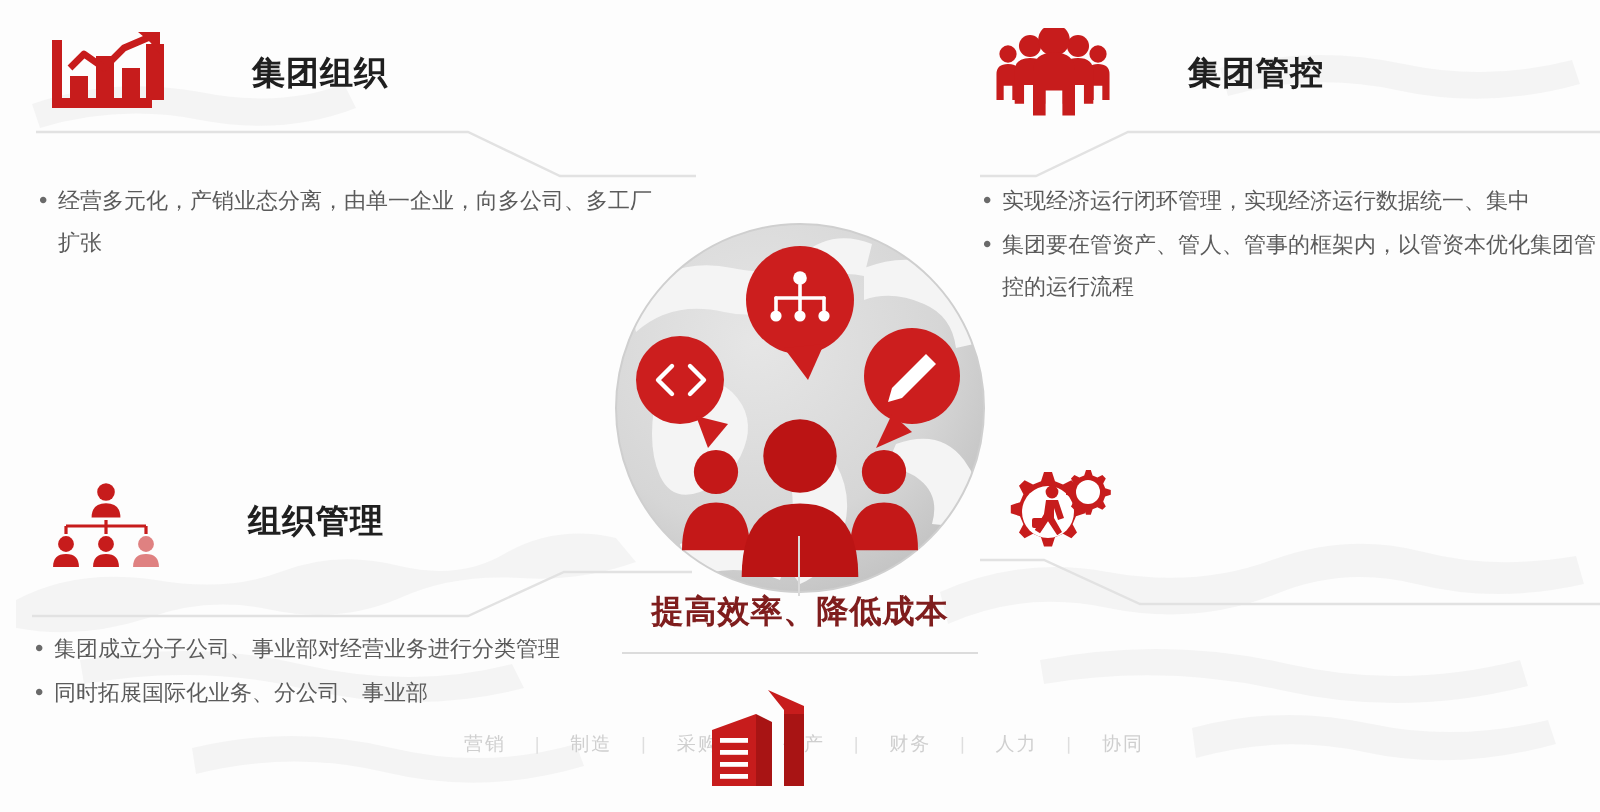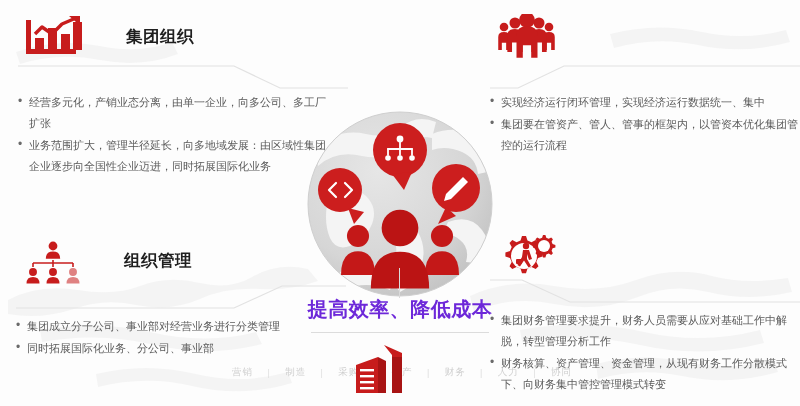--- a/index.html
+++ b/index.html
@@ -7,20 +7,21 @@
     width: 800px; height: 406px;
     font-family: "Liberation Sans", "DejaVu Sans", sans-serif;
     background: #ffffff;
     overflow: hidden;
   }
   #stage {
     position: relative;
     width: 800px; height: 406px;
     background: #fdfdfd;
     overflow: hidden;
+    font-family: Liberation Mono, monospace;
   }
 
   
   .worldmap {
     position: absolute; inset: 0;
     opacity: .5;
     pointer-events: none;
   }
   .worldmap svg { width: 100%; height: 100%; display: block; }
 
@@ -86,23 +87,23 @@
   .quad-tr ul.bullets, .quad-br ul.bullets { width: 308px; }
 
   
   .slogan-block {
     position: absolute;
     left: 300px; top: 296px;
     width: 200px;
     text-align: center;
   }
   .slogan {
-    font-size: 20px;
+    font-size: 16px;
     font-weight: bold;
-    color: #6d28d9;
+    color: #7f1d1d;
     letter-spacing: .5px;
     white-space: nowrap;
   }
   .slogan-rule {
     margin: 9px auto 0;
     width: 178px; height: 1px;
     background: #dcdcdc;
   }
 
   
@@ -248,21 +249,20 @@
       </div>
       <div class="head-title">集团组织</div>
     </div>
     <div class="divider">
       <svg width="330" height="26" viewBox="0 0 330 26">
         <polyline points="0,4 216,4 262,26 330,26" fill="none" stroke="#e2e2e2" stroke-width="1.2"></polyline>
       </svg>
     </div>
     <ul class="bullets">
       <li>经营多元化，产销业态分离，由单一企业，向多公司、多工厂扩张</li>
-      <li>业务范围扩大，管理半径延长，向多地域发展：由区域性集团企业逐步向全国性企业迈进，同时拓展国际化业务</li>
     </ul>
   </div>
 
   <div class="quad quad-tr">
     <div class="head">
       <div class="head-icon">
         <svg width="60" height="46" viewBox="0 0 60 46">
           <g fill="#c71c1c">
             <g transform="translate(7,13) scale(0.72)">
               <circle cx="0" cy="0" r="6"></circle>
@@ -280,20 +280,21 @@
               <circle cx="0" cy="0" r="6.5"></circle>
                 <path d="M-9 34 v-19 q0 -8 9 -8 q9 0 9 8 v19 h-5.5 v-11 h-7 v11 z"></path>
             </g>
             <g transform="translate(30,6) scale(1.05)">
               <circle cx="0" cy="0" r="7.5"></circle>
                 <path d="M-10 36 v-21 q0 -9 10 -9 q10 0 10 9 v21 h-6 v-12 h-8 v12 z"></path>
             </g>
           </g>
         </svg>
       </div>
+      <div class="head-title">集团管控</div>
     </div>
     <div class="divider">
       <svg width="310" height="26" viewBox="0 0 310 26">
         <polyline points="0,26 28,26 74,4 310,4" fill="none" stroke="#e2e2e2" stroke-width="1.2"></polyline>
       </svg>
     </div>
     <ul class="bullets">
       <li>实现经济运行闭环管理，实现经济运行数据统一、集中</li>
       <li>集团要在管资产、管人、管事的框架内，以管资本优化集团管控的运行流程</li>
     </ul>
@@ -359,24 +360,20 @@
             <rect x="20" y="29" width="6" height="5" rx="1"></rect>
           </g>
         </svg>
       </div>
     </div>
     <div class="divider">
       <svg width="310" height="26" viewBox="0 0 310 26">
         <polyline points="0,0 32,0 80,22 310,22" fill="none" stroke="#e2e2e2" stroke-width="1.2"></polyline>
       </svg>
     </div>
-    <ul class="bullets">
-      <li>集团财务管理要求提升，财务人员需要从应对基础工作中解脱，转型管理分析工作</li>
-      <li>财务核算、资产管理、资金管理，从现有财务工作分散模式下、向财务集中管控管理模式转变</li>
-    </ul>
   </div>
 
   <div class="stem"></div>
   <div class="slogan-block">
     <div class="slogan">提高效率、降低成本</div>
     <div class="slogan-rule"></div>
   </div>
 
   <div class="dept-strip">
     <span>营销</span>

